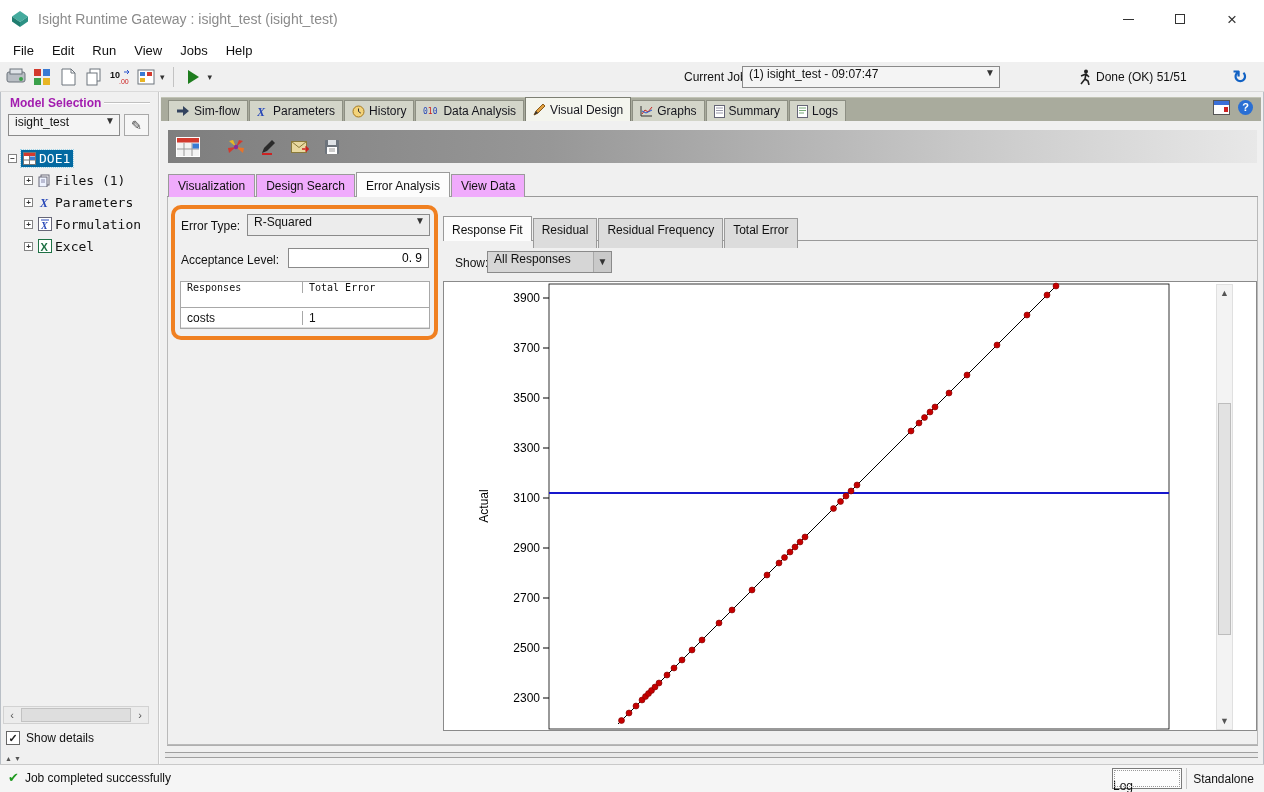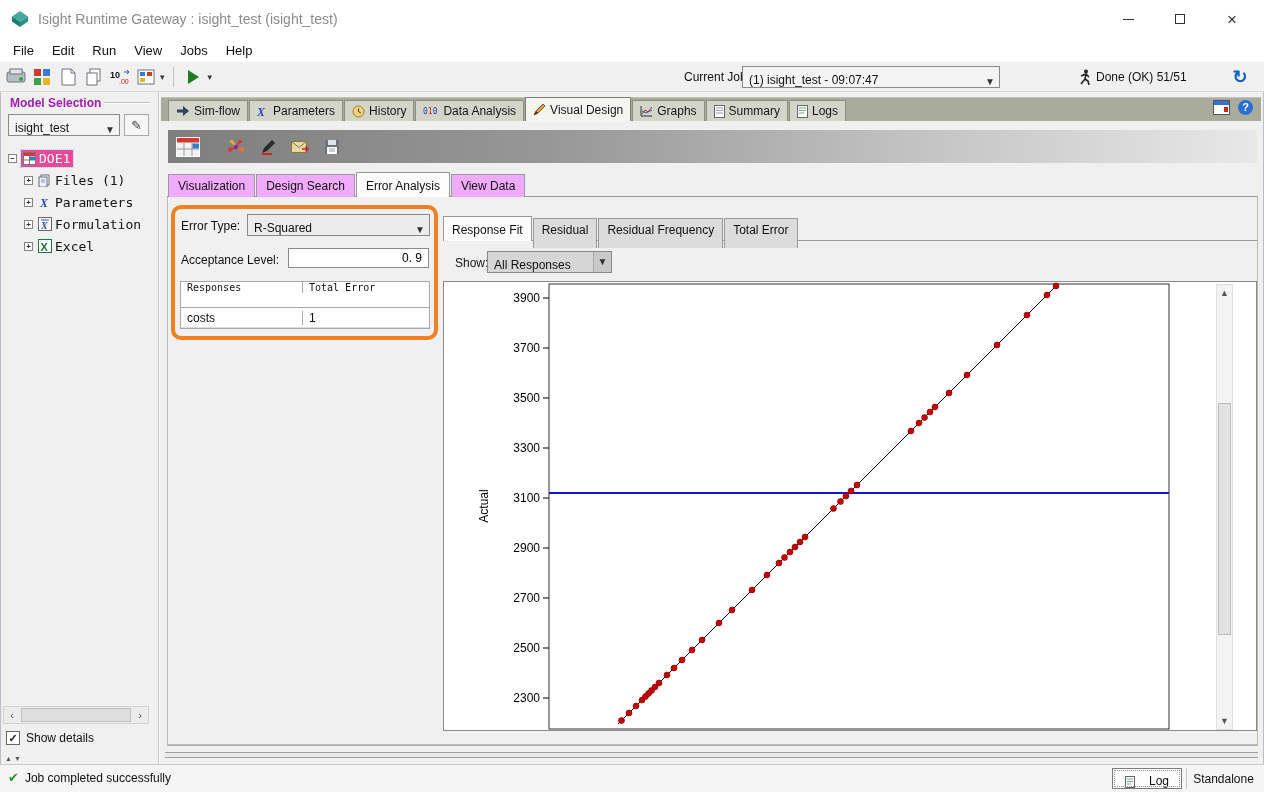--- a/index.html
+++ b/index.html
@@ -25,36 +25,36 @@
   .menu-item { padding:3px 9px; font-size:13px; color:#101010; }
 
   
   .toolbar { position:absolute; top:62px; left:0; right:0; height:30px; background:#f0f0f0; border-bottom:1px solid #dadada; }
   .tb-icons { position:absolute; left:4px; top:3px; display:flex; align-items:center; gap:2px; }
   .tbicon { width:24px; height:24px; display:flex; align-items:center; justify-content:center; }
   .tb-sep { width:1px; height:20px; background:#c3c3c3; margin:0 6px; }
   .caret { font-size:9px; color:#333; }
   .play-tri { width:0; height:0; border-left:11px solid #1e7d1e; border-top:7px solid transparent; border-bottom:7px solid transparent; }
   .currentjob-label { position:absolute; left:684px; top:8px; font-size:12px; color:#111; }
-  .combo { background:#f4f4f4; border:1px solid #8a8a8a; display:flex; align-items:flex-end; }
+  .combo { background:#f4f4f4; border:1px solid #8a8a8a; display:flex; align-items:flex-start; }
   .combo .cv { flex:1; padding:0 6px; white-space:nowrap; overflow:hidden; }
   .combo .carr { width:18px; text-align:center; color:#333; font-size:10px; }
   .currentjob-combo { position:absolute; left:742px; top:4px; width:258px; height:22px; }
   .jobstatus { position:absolute; left:1078px; top:4px; height:22px; display:flex; align-items:center; gap:5px; }
   .refresh-btn { position:absolute; right:12px; top:3px; width:24px; height:24px; display:flex; align-items:center; justify-content:center; color:#1262c4; font-size:18px; font-weight:bold; }
 
   
   .sidebar-title { position:absolute; left:10px; top:96px; font-weight:bold; font-size:12px; color:#a21caf; }
   .sidebar-title-line { position:absolute; left:104px; top:102px; width:46px; border-top:1px solid #c0c0c0; border-bottom:1px solid #fff; }
   .model-combo { position:absolute; left:8px; top:114px; width:112px; height:22px; }
   .edit-btn { position:absolute; left:124px; top:114px; width:25px; height:22px; border:1px solid #a8a8a8; background:#f6f6f6; display:flex; align-items:center; justify-content:center; color:#444; font-size:13px; }
   .trow { position:absolute; height:20px; display:flex; align-items:center; font-family:"DejaVu Sans Mono", monospace; font-size:13px; color:#111; white-space:nowrap; }
   .toggle { width:9px; height:9px; border:1px solid #848484; background:#fff; font:bold 8px/7px "Liberation Sans",sans-serif; text-align:center; color:#333; margin-right:4px; flex:none; }
   .titem { display:flex; align-items:center; gap:3px; padding:1px 3px 1px 1px; }
-  .titem.selected { background:#ec4899; color:#fff; outline:1px dotted #9fd4e8; }
+  .titem.selected { background:#0369a1; color:#fff; outline:1px dotted #9fd4e8; }
   .nicon { width:14px; height:14px; flex:none; display:flex; align-items:center; justify-content:center; }
   .hscroll { position:absolute; left:3px; top:706px; width:146px; height:18px; background:#ececec; border:1px solid #d2d2d2; display:flex; align-items:center; }
   .hs-arrow { width:16px; text-align:center; color:#555; font-size:11px; }
   .hs-thumb { flex:1; height:14px; background:#dedede; border:1px solid #c2c2c2; margin:0 1px; }
   .showdetails { position:absolute; left:6px; top:731px; display:flex; align-items:center; gap:6px; }
   .checkbox { width:14px; height:14px; border:1px solid #666; background:#fff; font:bold 11px/13px "Liberation Sans",sans-serif; text-align:center; color:#222; }
   .tiny-arrows { position:absolute; left:5px; top:755px; font-size:7px; color:#555; letter-spacing:2px; }
 
   .v-divider { position:absolute; left:158px; top:92px; bottom:28px; width:2px; border-left:1px solid #c9c9c9; border-right:1px solid #fafafa; }
 
@@ -103,21 +103,21 @@
   .vs-arrow { position:absolute; left:0; width:15px; height:16px; text-align:center; font-size:9px; color:#555; line-height:16px; }
   .vs-thumb { position:absolute; left:1px; top:118px; width:13px; height:232px; background:#e2e2e2; border:1px solid #bdbdbd; }
 
   .bottom-line { position:absolute; left:167px; right:6px; top:745px; border-top:1px solid #aFaFaF; }
   .splitter { position:absolute; left:165px; right:6px; top:752px; height:6px; border-top:1px solid #9f9f9f; border-bottom:1px solid #9f9f9f; background:#e9e9e9; }
 
   
   .statusbar { position:absolute; left:0; right:0; bottom:0; height:28px; background:#f5f5f5; border-top:1px solid #c9c9c9; }
   .status-left { position:absolute; left:8px; top:5px; display:flex; align-items:center; gap:6px; }
   .check-glyph { color:#1f9a1f; font-size:13px; }
-  .log-btn { position:absolute; right:82px; top:3px; width:70px; height:21px; border:1px solid #7a7a7a; background:#fdfdfd; display:flex; align-items:flex-end; justify-content:center; gap:14px; outline:1px dotted #999; outline-offset:-3px; }
+  .log-btn { position:absolute; right:82px; top:3px; width:70px; height:21px; border:1px solid #7a7a7a; background:#fdfdfd; display:flex; align-items:flex-start; justify-content:center; gap:14px; outline:1px dotted #999; outline-offset:-3px;flex-direction:column; }
   .standalone-cell { position:absolute; right:4px; top:3px; width:74px; height:21px; border-left:1px solid #c9c9c9; display:flex; align-items:center; justify-content:center; }
 </style>
 </head>
 <body>
 
 <div class="titlebar">
   <span class="abs" style="left:11px; top:10px;">
     <svg width="18" height="18" viewBox="0 0 18 18">
         <polygon points="9,1 17,6.5 9,12 1,6.5" fill="#45ab9e"></polygon>
         <polygon points="1,6.5 9,12 9,17 1,11.5" fill="#1f7d6f"></polygon>

